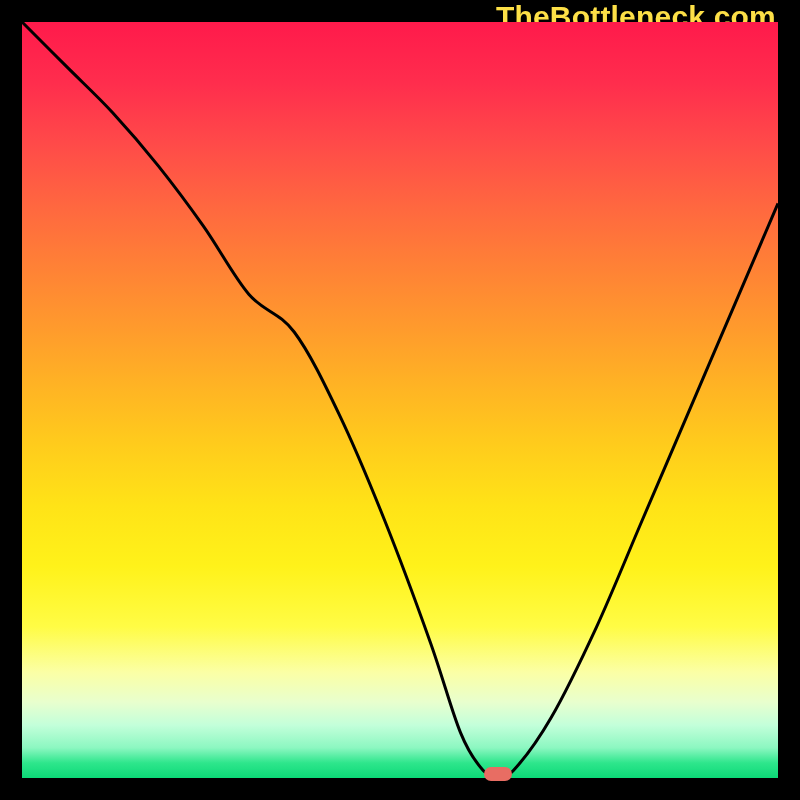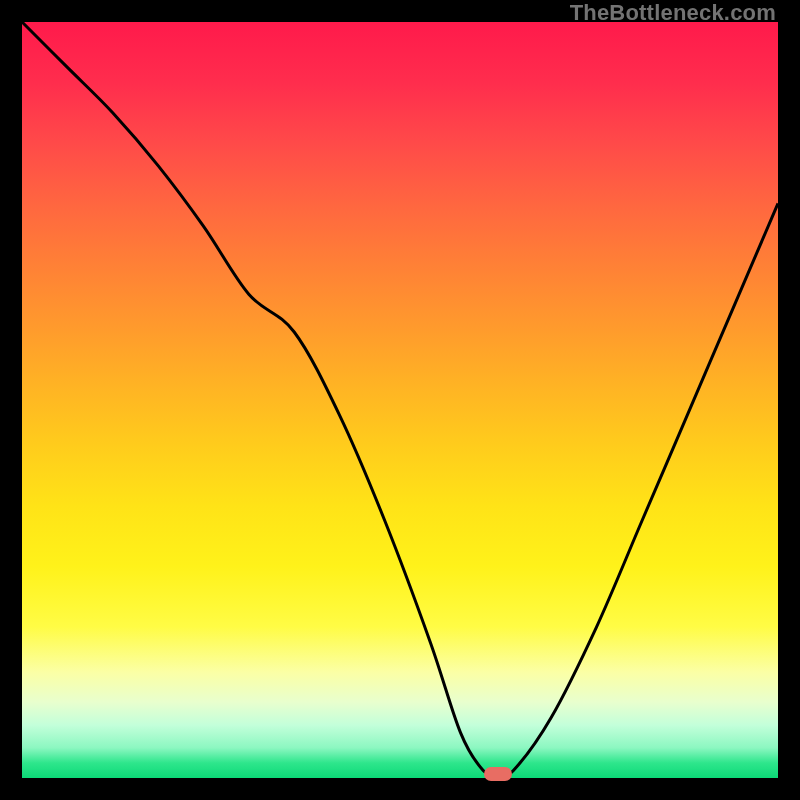--- a/index.html
+++ b/index.html
@@ -42,23 +42,23 @@
       #c3ffda 93%,
       #8cf7c1 96%,
       #2ee68c 98%,
       #0cd977 100%
     );
   }
   .watermark {
     position: absolute;
     top: 0px;
     right: 24px;
-    font-size: 22px;
+    font-size: 30px;
     font-weight: 600;
-    color: #737373;
+    color: #fde047;
     letter-spacing: 0.2px;
     user-select: none;
   }
   .curve {
     position: absolute;
     left: 0;
     top: 0;
     width: 756px;
     height: 756px;
   }

